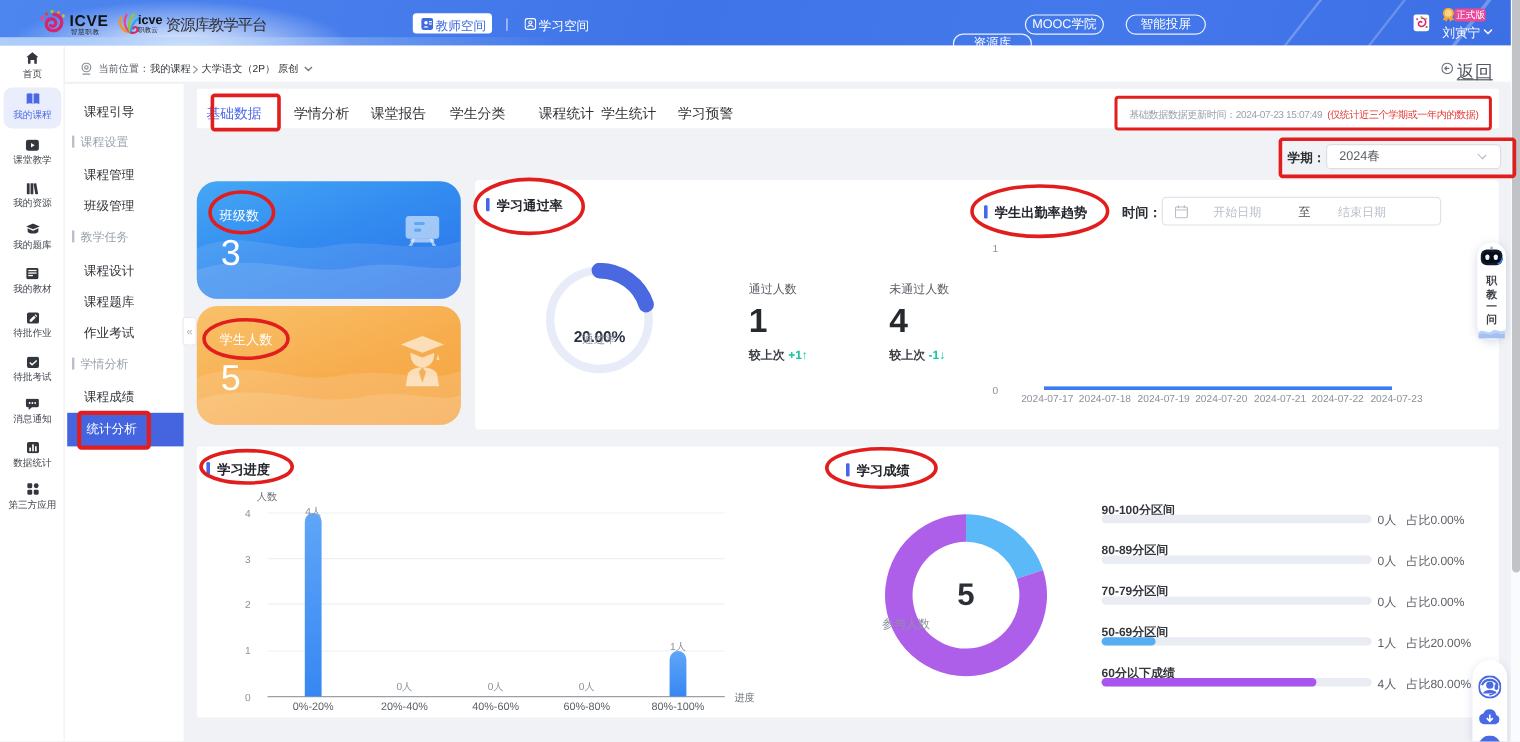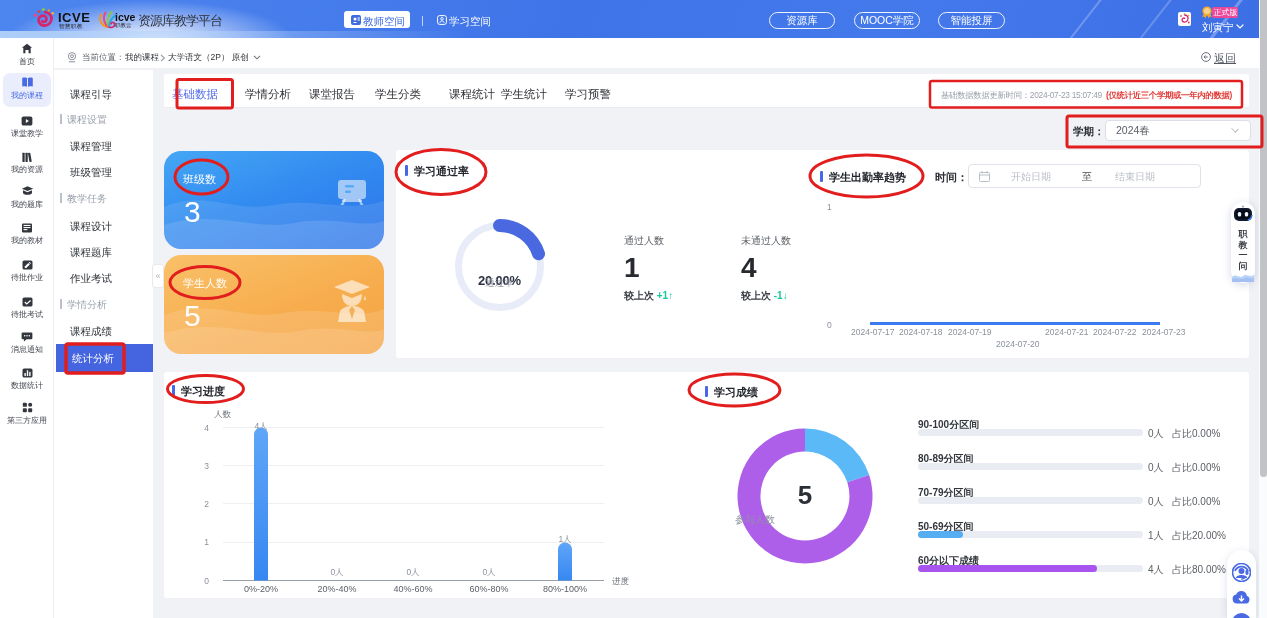--- a/index.html
+++ b/index.html
@@ -41,21 +41,21 @@
 
   
   #collapse { left:152px; top:264px; width:12px; height:24px; background:#fff; border:1px solid #e7e9ee;
     border-radius:3px; color:#aab0bb; font-size:9px; line-height:22px; text-align:center; }
 
   
   #tabpanel { left:164px; top:74px; width:1085px; height:34px; background:#fff; border-bottom:1px solid #e8ebef; border-radius:2px; }
   .tab { top:87px; font-size:11.5px; color:#303238; }
   #tab-active { color:#4e68e9; }
   #upd { top:89.5px; left:941px; font-size:8.4px; color:#9ba1ab; white-space:nowrap; letter-spacing:-0.3px; }
-  #upd b { color:#e23c38; font-weight:bold; }
+  #upd b { color:#e23c38; font-weight:normal; }
 
   
   #sem-label { left:1073px; top:125px; font-size:10.5px; font-weight:bold; color:#2d3035; }
   #sem-box { left:1105px; top:120px; width:146px; height:21px; background:#fff; border:1px solid #dcdfe6; border-radius:4px;
     font-size:10.5px; color:#5a5e66; line-height:19px; padding-left:10px; }
   #sem-box .car { position:absolute; right:12px; top:7px; width:6px; height:6px; border-right:1.4px solid #b4b9c2;
     border-bottom:1.4px solid #b4b9c2; transform:rotate(45deg) scale(1,.8); transform-origin:center; margin-top:-2px; }
 
   
   .card { left:164px; width:220px; border-radius:17px; color:#fff; overflow:hidden; }
@@ -149,21 +149,21 @@
 </svg>
 <div class="abs" style="left:363px;top:14.5px;font-size:10.5px;color:#3f6be0;">教师空间</div>
 <div class="abs" style="left:421px;top:14px;font-size:11px;color:rgba(255,255,255,.75);">|</div>
 <svg class="abs" style="left:437px;top:14.5px;" width="10" height="10" viewBox="0 0 10 10">
   <rect x=".6" y=".6" width="8.8" height="8.8" rx="2" fill="none" stroke="#fff" stroke-width="1"></rect>
   <circle cx="5" cy="3.8" r="1.3" fill="none" stroke="#fff" stroke-width=".9"></circle>
   <path d="M2.8 7.8 c0-2.4 4.4-2.4 4.4 0" fill="none" stroke="#fff" stroke-width=".9"></path>
 </svg>
 <div class="abs wsp-txt" style="left:449px;color:#fff;">学习空间</div>
 
-<div class="abs hpill" style="left:769px;width:66px;">资源库</div>
+<div class="abs hpill" style="left:794px;width:66px;margin-top:16px;">资源库</div>
 <div class="abs hpill" style="left:854px;width:66px;">MOOC学院</div>
 <div class="abs hpill" style="left:938px;width:67px;">智能投屏</div>
 
 <div class="abs" style="left:1178px;top:12px;width:13px;height:14px;background:#fff;border-radius:2px;"></div>
 <svg class="abs" style="left:1179px;top:13px;" width="11" height="12" viewBox="0 0 11 12">
   <path d="M5.5 2 C8 2 9.5 4 9 6 C8.6 8.2 6.6 9.3 5 9 C3.4 8.7 2.7 7.3 3.2 6.1 C3.6 5 5 4.7 5.8 5.4" fill="none" stroke="#d6246d" stroke-width="1.3" stroke-linecap="round"></path>
   <circle cx="2" cy="3" r=".9" fill="#e8488b"></circle>
   <circle cx="5.5" cy=".9" r=".8" fill="#8dc63f"></circle>
   <circle cx="9.6" cy="2.6" r=".8" fill="#f7941d"></circle>
   <circle cx="9.8" cy="9.5" r=".9" fill="#e43f32"></circle>
@@ -197,21 +197,21 @@
   </svg>
 <div class="abs" style="left:168px;top:52px;font-size:8.5px;color:#2f3338;">大学语文（2P） 原创</div>
 <svg class="abs" style="left:253px;top:55px;" width="8" height="5" viewBox="0 0 8 5">
     <path d="M1 .8 l3 3 3-3" fill="none" stroke="#70757d" stroke-width="1.1"></path>
   </svg>
 
 <svg class="abs" style="left:1201px;top:52px;" width="10" height="10" viewBox="0 0 10 10">
   <circle cx="5" cy="5" r="4.4" fill="none" stroke="#6b7280" stroke-width="1"></circle>
   <path d="M6.8 5 h-3.6 m1.4 -1.6 L3 5 l1.6 1.6" fill="none" stroke="#6b7280" stroke-width="1"></path>
 </svg>
-<div class="abs" style="left:1214px;top:51px;font-size:11px;color:#535861;text-decoration:underline;">返回</div>
+<div class="abs" style="left:1214px;top:51px;font-size:15px;color:#535861;text-decoration:underline;">返回</div>
 
 <div class="abs ic-item" style="top:43px;">
   <svg width="12" height="11" viewBox="0 0 15 14">
       <path d="M7.5 .8 L14 6 h-1.8 v7 H9.5 V9 h-4 v4 H2.8 V6 H1 z" fill="#33373d"></path>
     </svg>
   <span class="lbl">首页</span>
 </div>
 <div class="abs ic-item" style="top:77px;">
   <svg width="13" height="11" viewBox="0 0 16 13">
       <path d="M8 1.5 C6.5 .3 4 .2 1.5 1 V11.5 C4 10.7 6.5 10.8 8 12 C9.5 10.8 12 10.7 14.5 11.5 V1 C12 .2 9.5 .3 8 1.5 z" fill="#4a6ae4"></path>
@@ -349,21 +349,21 @@
 </svg>
 <div class="abs" style="left:452px;top:258px;width:95px;text-align:center;font-size:13px;font-weight:bold;color:#2b3040;letter-spacing:-0.2px;margin-top:15px;">20.00%</div>
 <div class="abs" style="left:452px;top:277px;width:95px;text-align:center;font-size:9.5px;color:#8d93a0;">通过率</div>
 
 <div class="abs axlbl" style="left:827px;top:202px;">1</div>
 <div class="abs axlbl" style="left:827px;top:320px;">0</div>
 <div class="abs" style="left:870px;top:322px;width:290px;height:2.5px;background:#3d7bf0;"></div>
 <div class="abs axlbl" style="left:851px;top:327px;letter-spacing:0;">2024-07-17</div>
 <div class="abs axlbl" style="left:899px;top:327px;">2024-07-18</div>
 <div class="abs axlbl" style="left:948px;top:327px;">2024-07-19</div>
-<div class="abs axlbl" style="left:996px;top:327px;margin-top:12px;">2024-07-20</div>
+<div class="abs axlbl" style="left:996px;top:327px;">2024-07-20</div>
 <div class="abs axlbl" style="left:1045px;top:327px;">2024-07-21</div>
 <div class="abs axlbl" style="left:1093px;top:327px;">2024-07-22</div>
 <div class="abs axlbl" style="left:1142px;top:327px;">2024-07-23</div>
 
 <div class="abs axlbl" style="left:214px;top:409px;color:#6a7077;">人数</div>
 <svg class="abs" style="left:196px;top:420px;" width="450" height="175" viewBox="0 0 450 175">
   <g stroke-width="1">
     <line x1="27" y1="7.5" x2="408" y2="7.5" stroke="#edeff3"></line>
     <line x1="27" y1="45.5" x2="408" y2="45.5" stroke="#edeff3"></line>
     <line x1="27" y1="83.5" x2="408" y2="83.5" stroke="#edeff3"></line>

